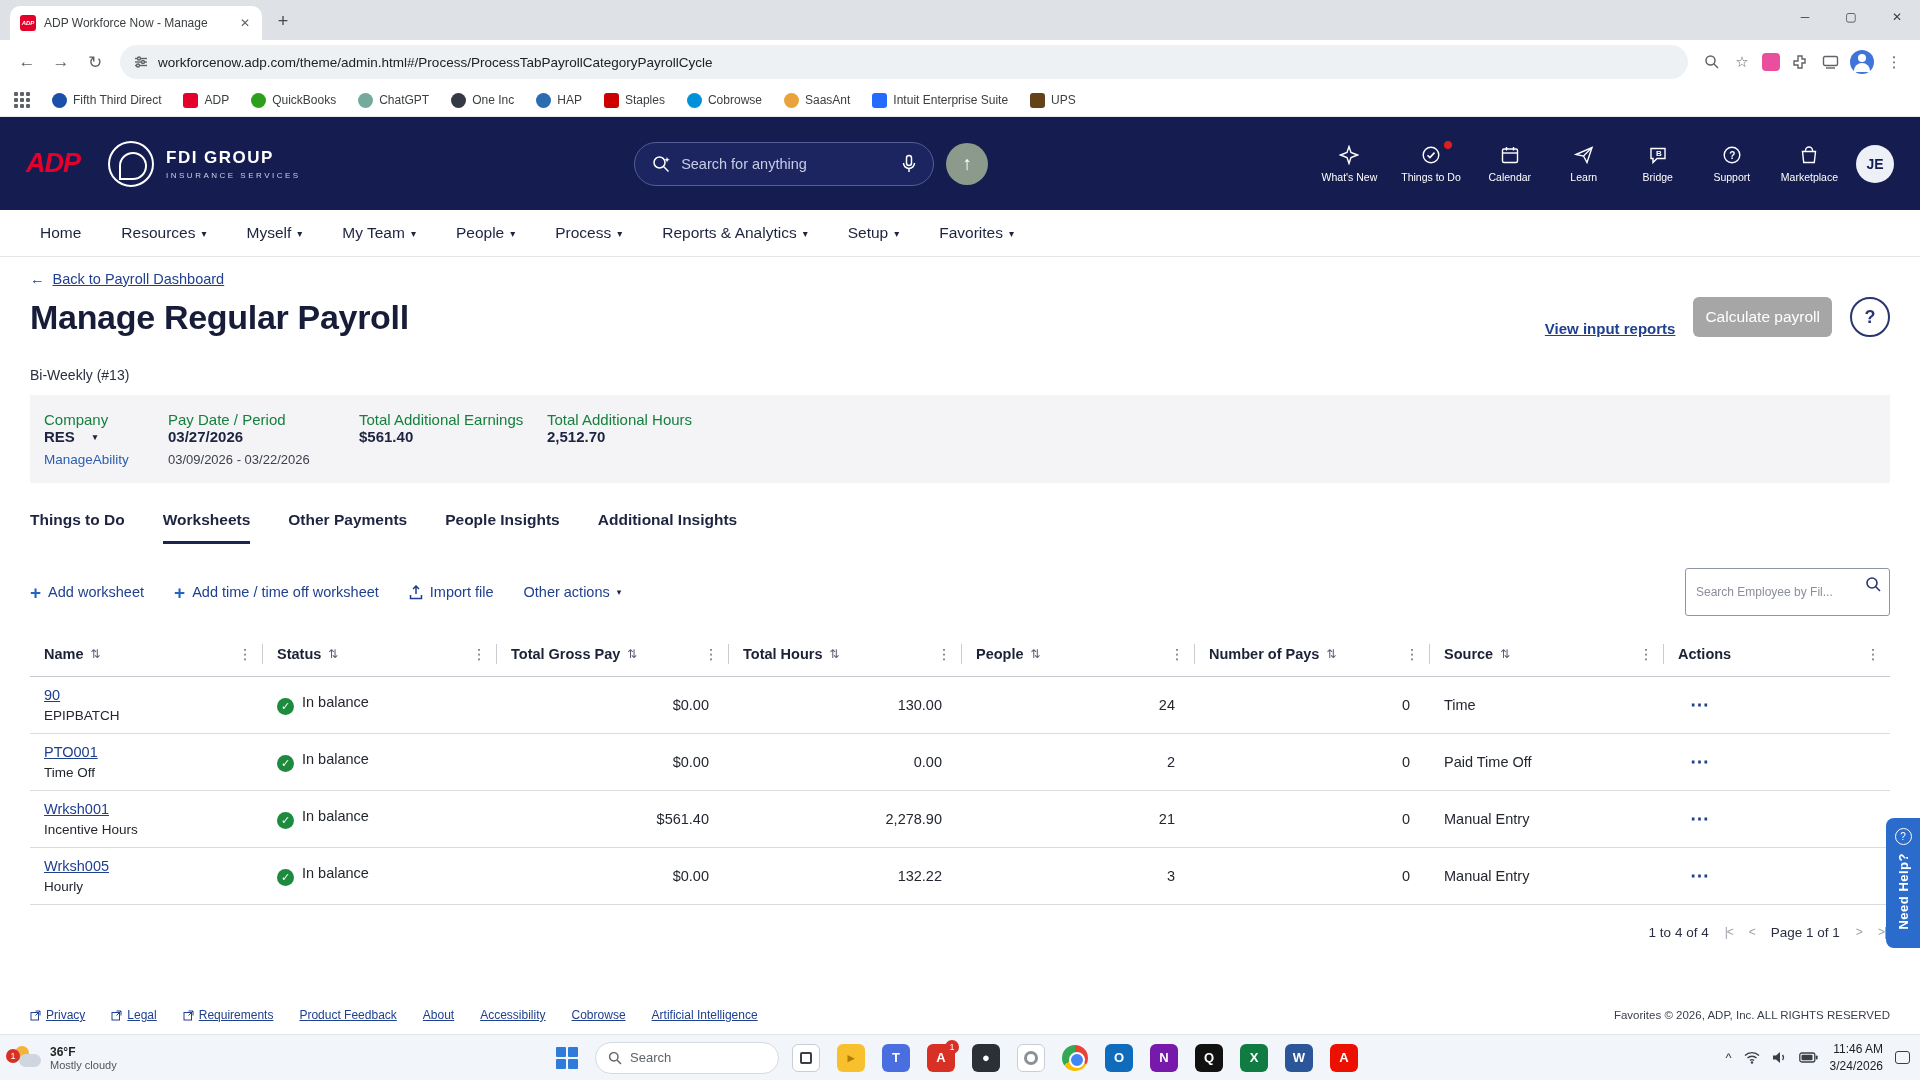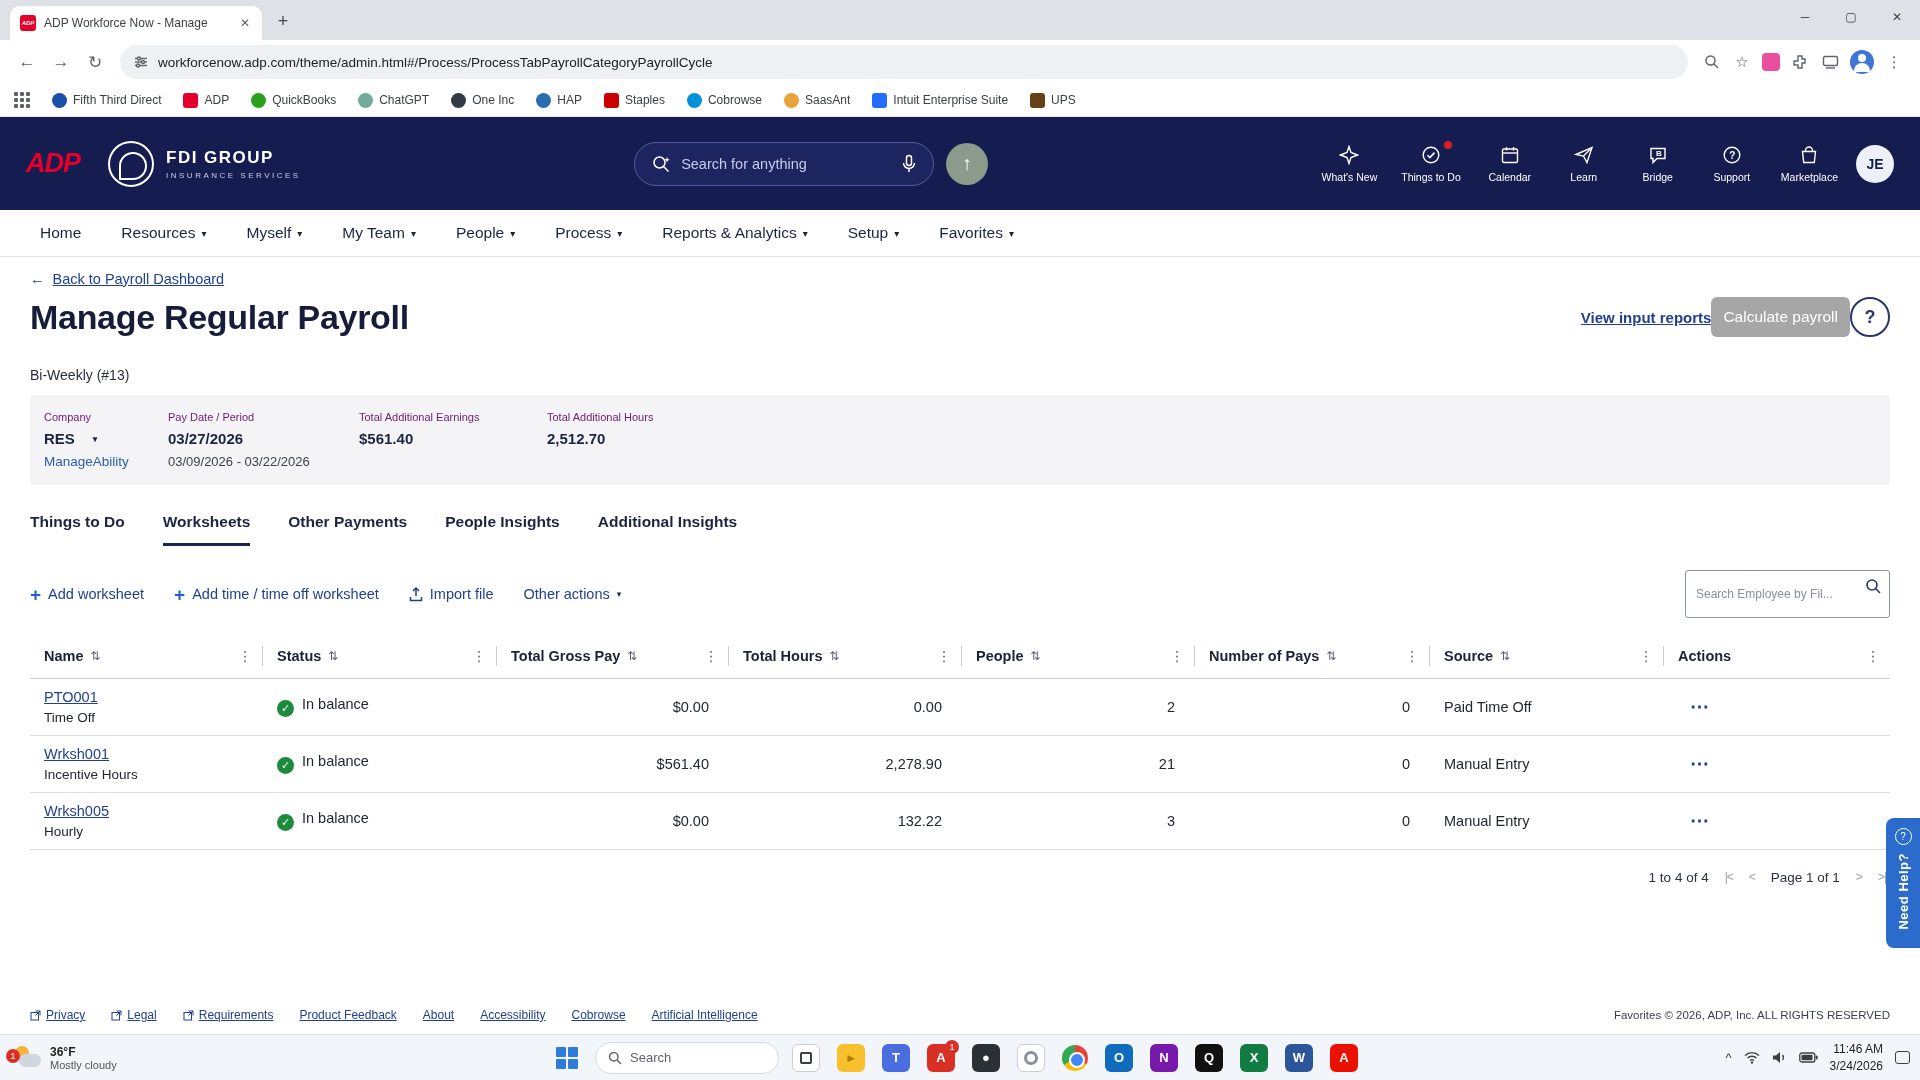--- a/index.html
+++ b/index.html
@@ -53,32 +53,32 @@
 .main-nav{height:47px;background:#fff;border-bottom:1px solid #e3e5e8;display:flex;align-items:center;gap:40px;padding:0 40px;font-size:15.5px;color:#1d2440}
 .nav-item{display:flex;align-items:center;gap:6px;white-space:nowrap}
 .nav-caret{font-size:10px;color:#1d2440}
 
 
 .content{padding:0 30px;position:relative}
 .back-row{margin-top:14px;display:flex;align-items:center;gap:8px;font-size:14.5px;color:#1f3f8f}
 .back-row a{color:#1f3f8f;text-decoration:underline}
 .title-row{margin-top:10px;display:flex;align-items:center}
 .page-title{font-size:34px;font-weight:bold;color:#171c38;letter-spacing:-.3px}
-.title-actions{margin-left:auto;display:flex;align-items:center;}
+.title-actions{margin-left:auto;display:flex;align-items:flex-end;gap:18px}
 .link-plain{color:#1f3f8f;text-decoration:underline;font-size:15px;font-weight:600}
 .btn-disabled{background:#a6a6a6;color:#fff;border:none;border-radius:6px;padding:11px 12px;font-size:15.5px;font-family:"Liberation Sans",sans-serif}
 .help-circle{width:40px;height:40px;border:2px solid #2a3570;border-radius:50%;color:#2a3570;font-weight:bold;font-size:18px;display:flex;align-items:center;justify-content:center}
 .cycle-text{margin-top:30px;font-size:14px;color:#2a2f3c}
 .summary{margin-top:12px;background:#f4f4f6;padding:16px 14px 16px 14px;display:flex}
 .sum-col{padding-right:20px}
 .sum-col.c1{width:124px}
 .sum-col.c2{width:191px}
 .sum-col.c3{width:188px}
-.sum-label{font-size:11px;color:#701a75}
-.sum-value{font-size:15px;font-weight:bold;color:#1d2440;margin-top:7px;display:flex;align-items:center;gap:18px}
+.sum-label{font-size:15px;color:#15803d}
+.sum-value{font-size:15px;font-weight:bold;color:#1d2440;display:flex;align-items:center;gap:18px}
 .sum-sub{font-size:13px;color:#3a3f4a;margin-top:7px}
 .sum-link{font-size:13.5px;color:#2a5db0;margin-top:7px}
 .caret-sm{font-size:9px;color:#1d2440}
 .tabs{margin-top:28px;display:flex;gap:38px;font-size:15.5px;font-weight:600;color:#1e2440}
 .tab-item{padding-bottom:12px;border-bottom:3px solid transparent;white-space:nowrap}
 .tab-item.active{border-bottom-color:#1b2553}
 .actions-row{margin-top:24px;display:flex;align-items:center}
 .act-link{display:flex;align-items:center;gap:7px;color:#1f3f8f;font-size:14.5px;margin-right:30px;white-space:nowrap}
 .plus-ic{color:#2563c9;font-size:19px;font-weight:bold;line-height:1}
 .emp-search{margin-left:auto;position:relative}
@@ -528,20 +528,30 @@
             <div class="thc">
               <span>Actions</span>
               <span class="thsp"></span>
               <span class="kebab">⋮</span>
             </div>
           </th>
       </tr>
     </thead>
     <tbody>
       <tr>
+        <td><a href="#" class="rlink">90</a><div class="rsub">EPIPBATCH</div></td>
+        <td><span class="chk">✓</span><span>In balance</span></td>
+        <td class="num">$0.00</td>
+        <td class="num">130.00</td>
+        <td class="num">24</td>
+        <td class="num">0</td>
+        <td>Time</td>
+        <td class="c-act"><span class="dots">⋯</span></td>
+      </tr>
+      <tr>
         <td><a href="#" class="rlink">PTO001</a><div class="rsub">Time Off</div></td>
         <td><span class="chk">✓</span><span>In balance</span></td>
         <td class="num">$0.00</td>
         <td class="num">0.00</td>
         <td class="num">2</td>
         <td class="num">0</td>
         <td>Paid Time Off</td>
         <td class="c-act"><span class="dots">⋯</span></td>
       </tr>
       <tr>

